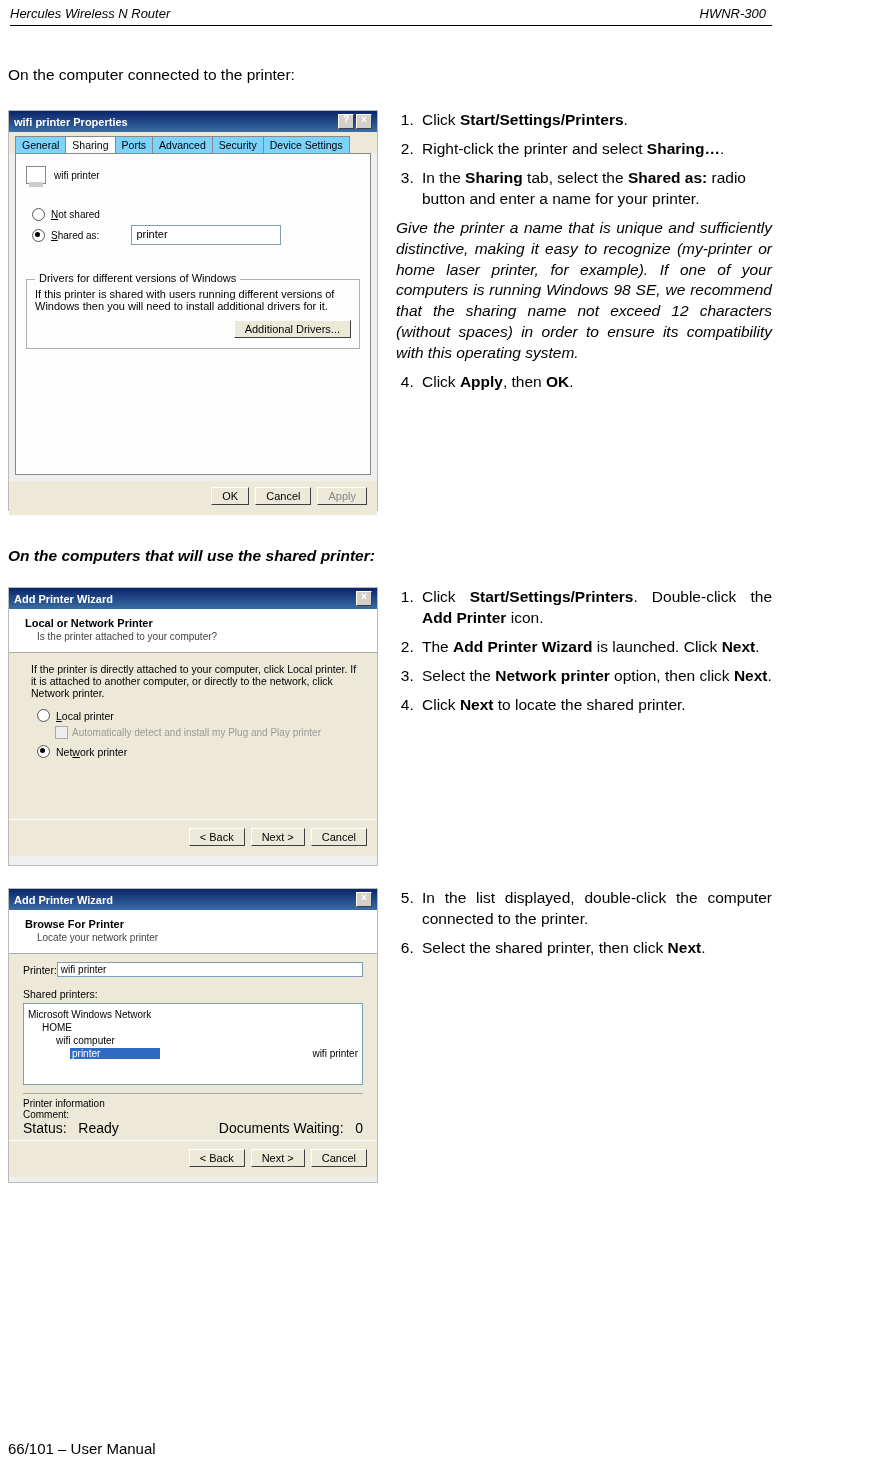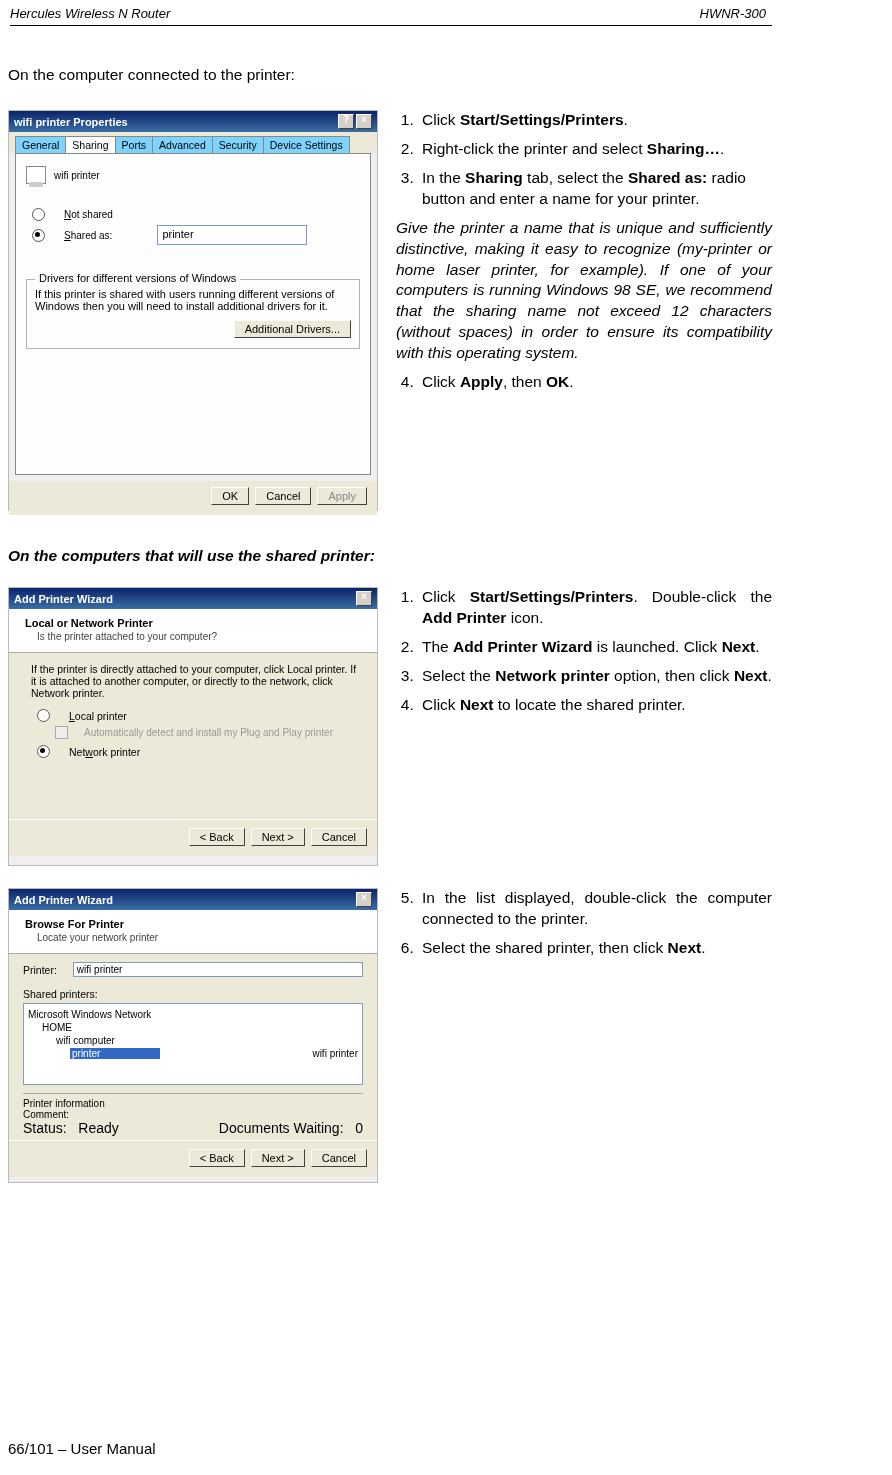--- a/index.html
+++ b/index.html
@@ -74,21 +74,21 @@
   }
   .winbtns { display:flex; gap:2px;}
   .winbtn { width:14px;height:13px;background:#d4d0c8;border:1px solid #fff;border-right-color:#404040;border-bottom-color:#404040;font-size:10px;line-height:10px;text-align:center;}
   .s1-tabs { display:flex; padding:4px 6px 0 6px; gap:0px; background:#ece9d8;}
   .s1-tab { border:1px solid #888; border-bottom:none; padding:2px 6px; background:#7dd3fc; margin-right:-1px; font-size:10.5px;}
   .s1-tab.active { background:#fdfdfd; position:relative; z-index:2;}
   .s1-body { background:#fdfdfd; border:1px solid #888; margin:0 6px 6px 6px; padding:12px 10px 8px 10px; min-height:300px;}
   .printer-line { display:flex; align-items:center; gap:8px; margin-bottom:24px;}
   .printer-icon { width:18px;height:16px;background:#fff;border:1px solid #888; position:relative;}
   .printer-icon::after{content:'';position:absolute;bottom:-4px;left:2px;width:14px;height:5px;background:#ccc;}
-  .radio-row { display:flex; align-items:center; gap:19px; margin:4px 0 4px 6px;}
+  .radio-row { display:flex; align-items:center; gap:6px; margin:4px 0 4px 6px;}
   .radio { width:11px;height:11px;border:1px solid #555;border-radius:50%;background:#fff;position:relative;}
   .radio.sel::after{content:'';position:absolute;top:2px;left:2px;width:5px;height:5px;background:#000;border-radius:50%;}
   .textbox { border:1px solid #7f9db9; background:#fff; padding:2px 4px; width:140px; height:14px; font-size:11px; margin-left:26px;}
   .groupbox { border:1px solid #aeb2b5; margin-top:34px; padding:8px 8px 10px 8px; position:relative;}
   .groupbox-title { position:absolute; top:-8px; left:8px; background:#fdfdfd; padding:0 4px; font-size:11px;}
   .btn9x { background:#ece9d8;border:1px solid #fff;border-right-color:#404040;border-bottom-color:#404040;padding:2px 10px;font-size:11px;display:inline-block;}
   .s1-footer { display:flex; justify-content:flex-end; gap:6px; padding:6px 10px 10px 0; background:#ece9d8;}
 
   
   .wiz-title {
@@ -211,21 +211,21 @@
         <div class="wiz-head">
           <b>Local or Network Printer</b>
           <div class="sub">Is the printer attached to your computer?</div>
         </div>
         <div class="wiz-body">
           <div style="margin-bottom:10px;">If the printer is directly attached to your computer, click Local printer.  If it is attached to another computer, or directly to the network, click Network printer.</div>
           <div class="radio-row">
             <span class="radio"></span>
             <span><span class="underline">L</span>ocal printer</span>
           </div>
-          <div style="margin-left:24px;color:#999;font-size:10px;display:flex;align-items:center;gap:16px;">
+          <div style="margin-left:24px;color:#999;font-size:10px;display:flex;align-items:center;gap:4px;">
             <span style="width:11px;height:11px;border:1px solid #aaa;background:#eee;display:inline-block;"></span>
             <span>Automatically detect and install my Plug and Play printer</span>
           </div>
           <div class="radio-row" style="margin-top:6px;">
             <span class="radio sel"></span>
             <span>Net<span class="underline">w</span>ork printer</span>
           </div>
         </div>
         <div class="wiz-footer">
           <span class="btn9x">&lt; Back</span>
@@ -249,21 +249,21 @@
       <div class="screenshot shot3">
         <div class="wiz-title">
           <span>Add Printer Wizard</span>
           <span class="winbtn">×</span>
         </div>
         <div class="wiz-head">
           <b>Browse For Printer</b>
           <div class="sub">Locate your network printer</div>
         </div>
         <div class="wiz-body" style="padding:8px 14px 4px 14px;">
-          <div style="display:flex;align-items:center;gap:16px;">
+          <div style="display:flex;align-items:center;gap:0;">
             <span>Printer:</span>
             <span class="wiz-input" style="flex:1;">wifi printer</span>
           </div>
           <div style="margin-top:11px;">Shared printers:</div>
           <div class="tree">
             <div class="tree-row">
                 <span>Microsoft Windows Network</span>
               </div>
             <div class="tree-row tree-indent1">
                 <span>HOME</span>

